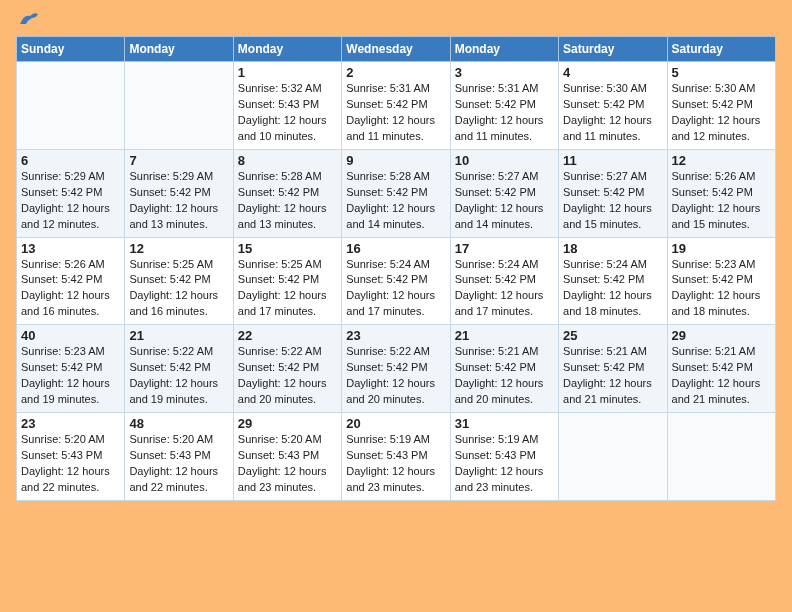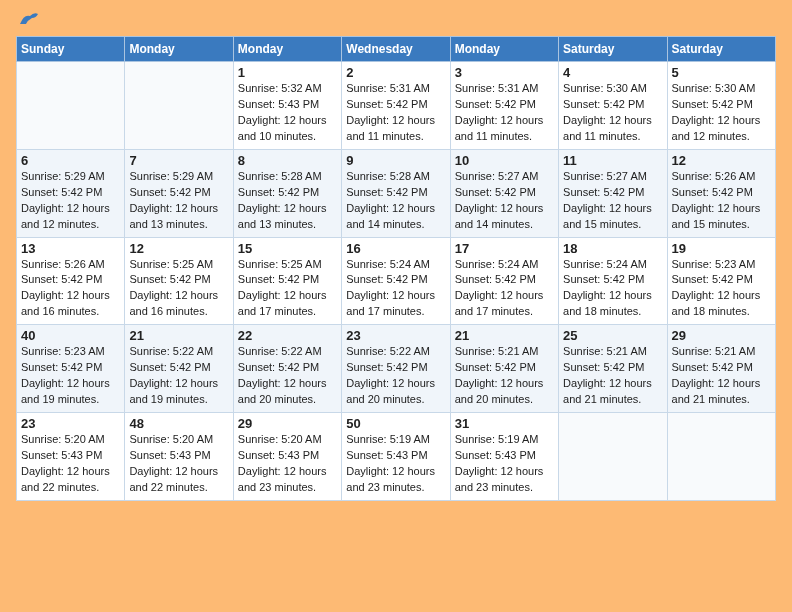--- a/index.html
+++ b/index.html
@@ -324,21 +324,21 @@
 and 22 minutes.</div>
           </td>
           <td>
             <span class="day-num">29</span>
             <div class="day-info" style="white-space: pre-line;">Sunrise: 5:20 AM
 Sunset: 5:43 PM
 Daylight: 12 hours
 and 23 minutes.</div>
           </td>
           <td>
-            <span class="day-num">50</span>
+            <span class="day-num">20</span>
             <div class="day-info" style="white-space: pre-line;">Sunrise: 5:19 AM
 Sunset: 5:43 PM
 Daylight: 12 hours
 and 23 minutes.</div>
           </td>
           <td>
             <span class="day-num">31</span>
             <div class="day-info" style="white-space: pre-line;">Sunrise: 5:19 AM
 Sunset: 5:43 PM
 Daylight: 12 hours

